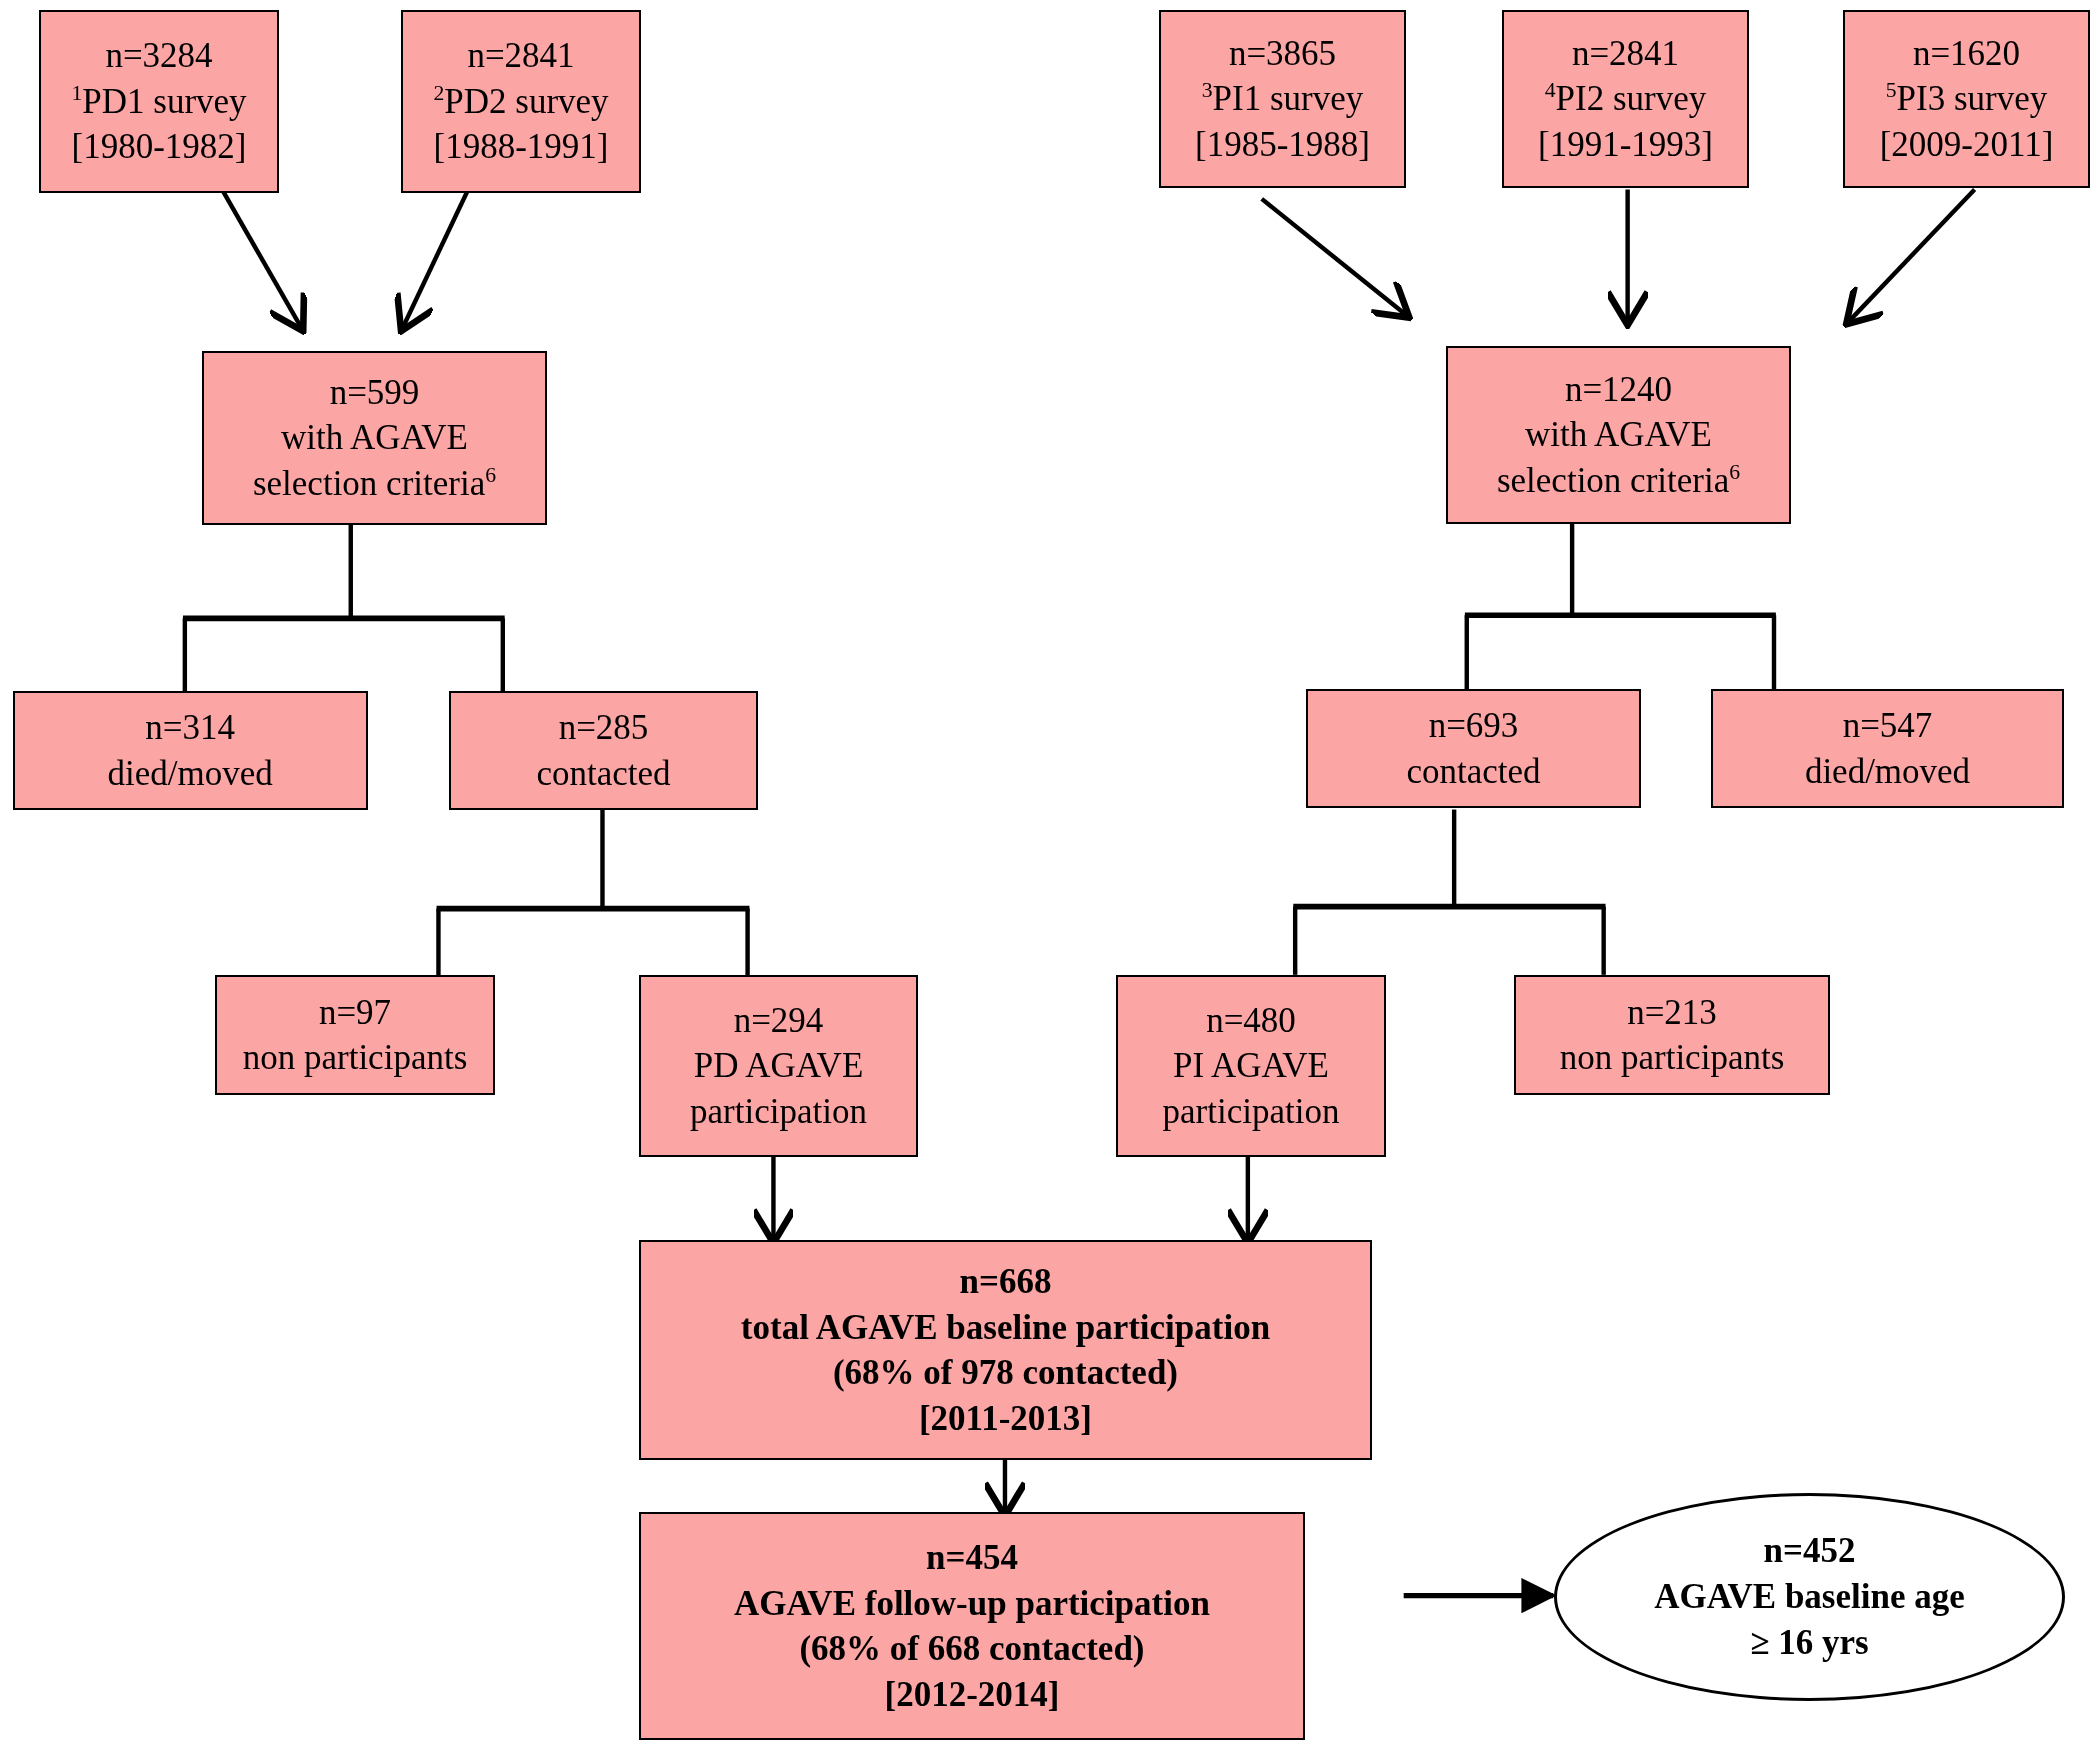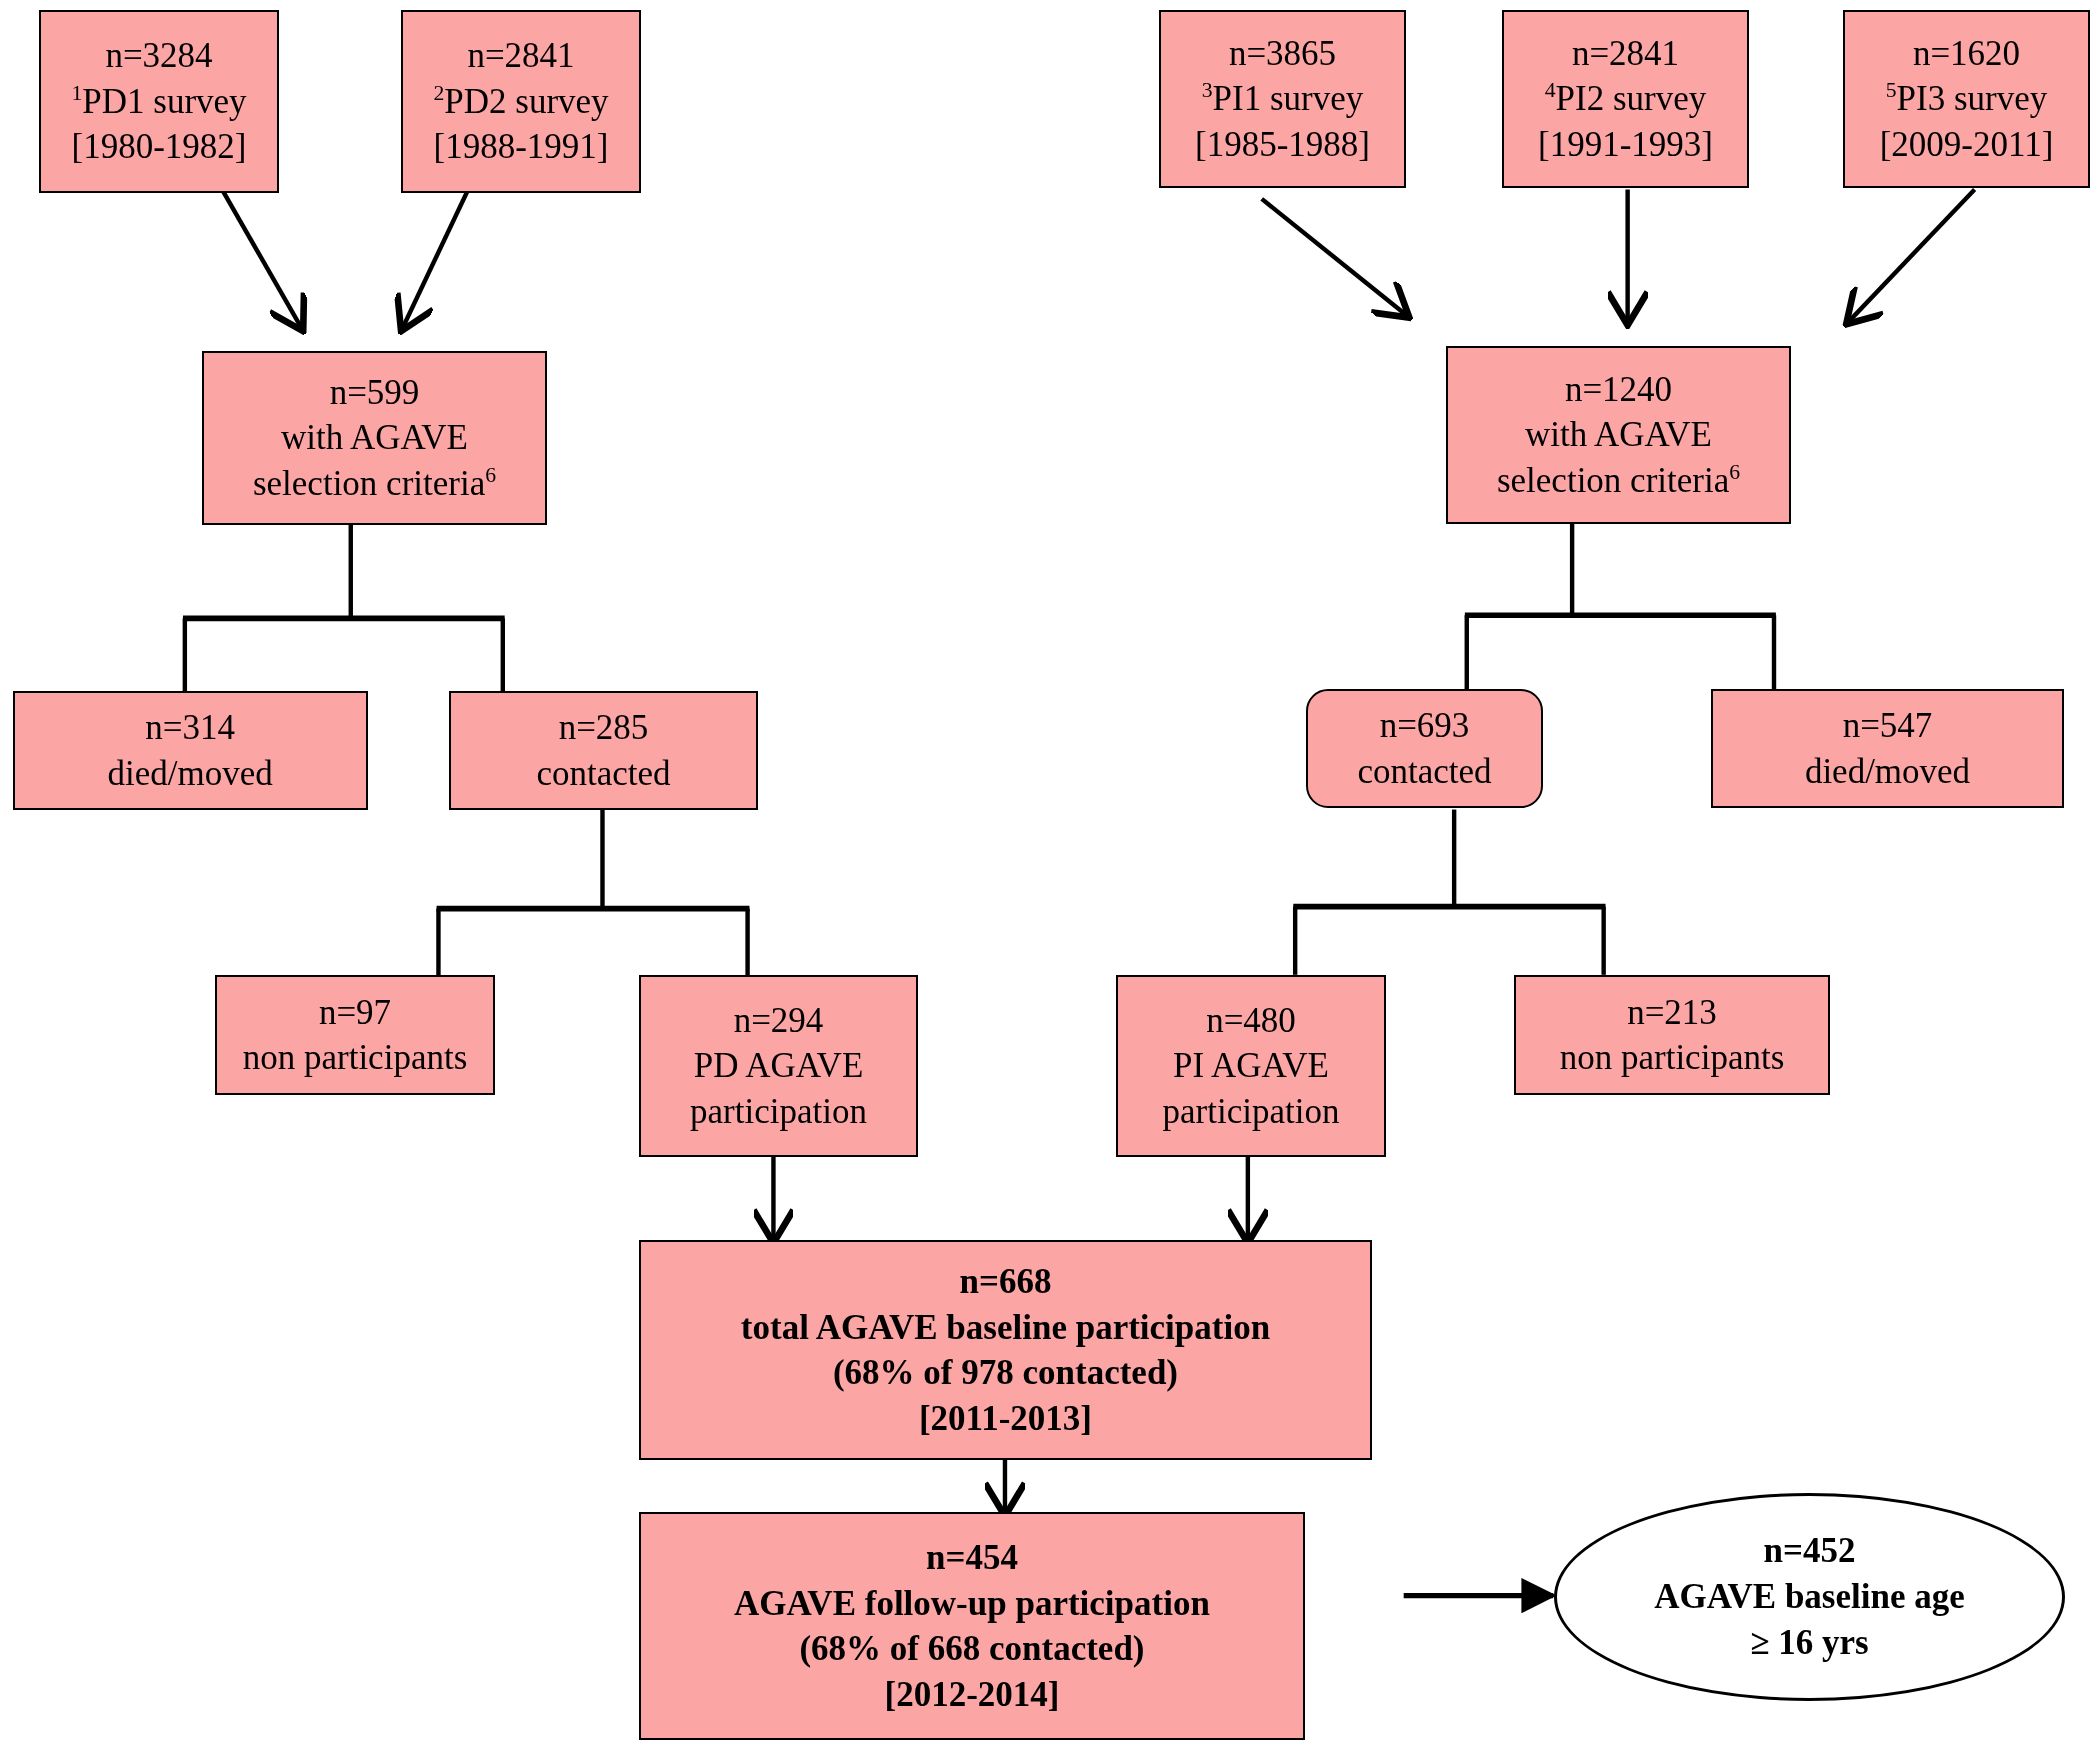--- a/index.html
+++ b/index.html
@@ -165,21 +165,21 @@
   <div class="node" style="left:12.6px; top:691px; width:355px; height:119px;">
     <span class="ln">n=314</span>
     <span class="ln">died/moved</span>
   </div>
 
   <div class="node" style="left:449px; top:691px; width:309px; height:119px;">
     <span class="ln">n=285</span>
     <span class="ln">contacted</span>
   </div>
 
-  <div class="node" style="left:1306px; top:689px; width:237px; height:119px;border-radius:22px;">
+  <div class="node" style="left:1306px; top:689px; width:335px; height:119px;">
     <span class="ln">n=693</span>
     <span class="ln">contacted</span>
   </div>
 
   <div class="node" style="left:1711px; top:689px; width:353px; height:119px;">
     <span class="ln">n=547</span>
     <span class="ln">died/moved</span>
   </div>
 
   <div class="node" style="left:215px; top:975px; width:280px; height:120px;">

